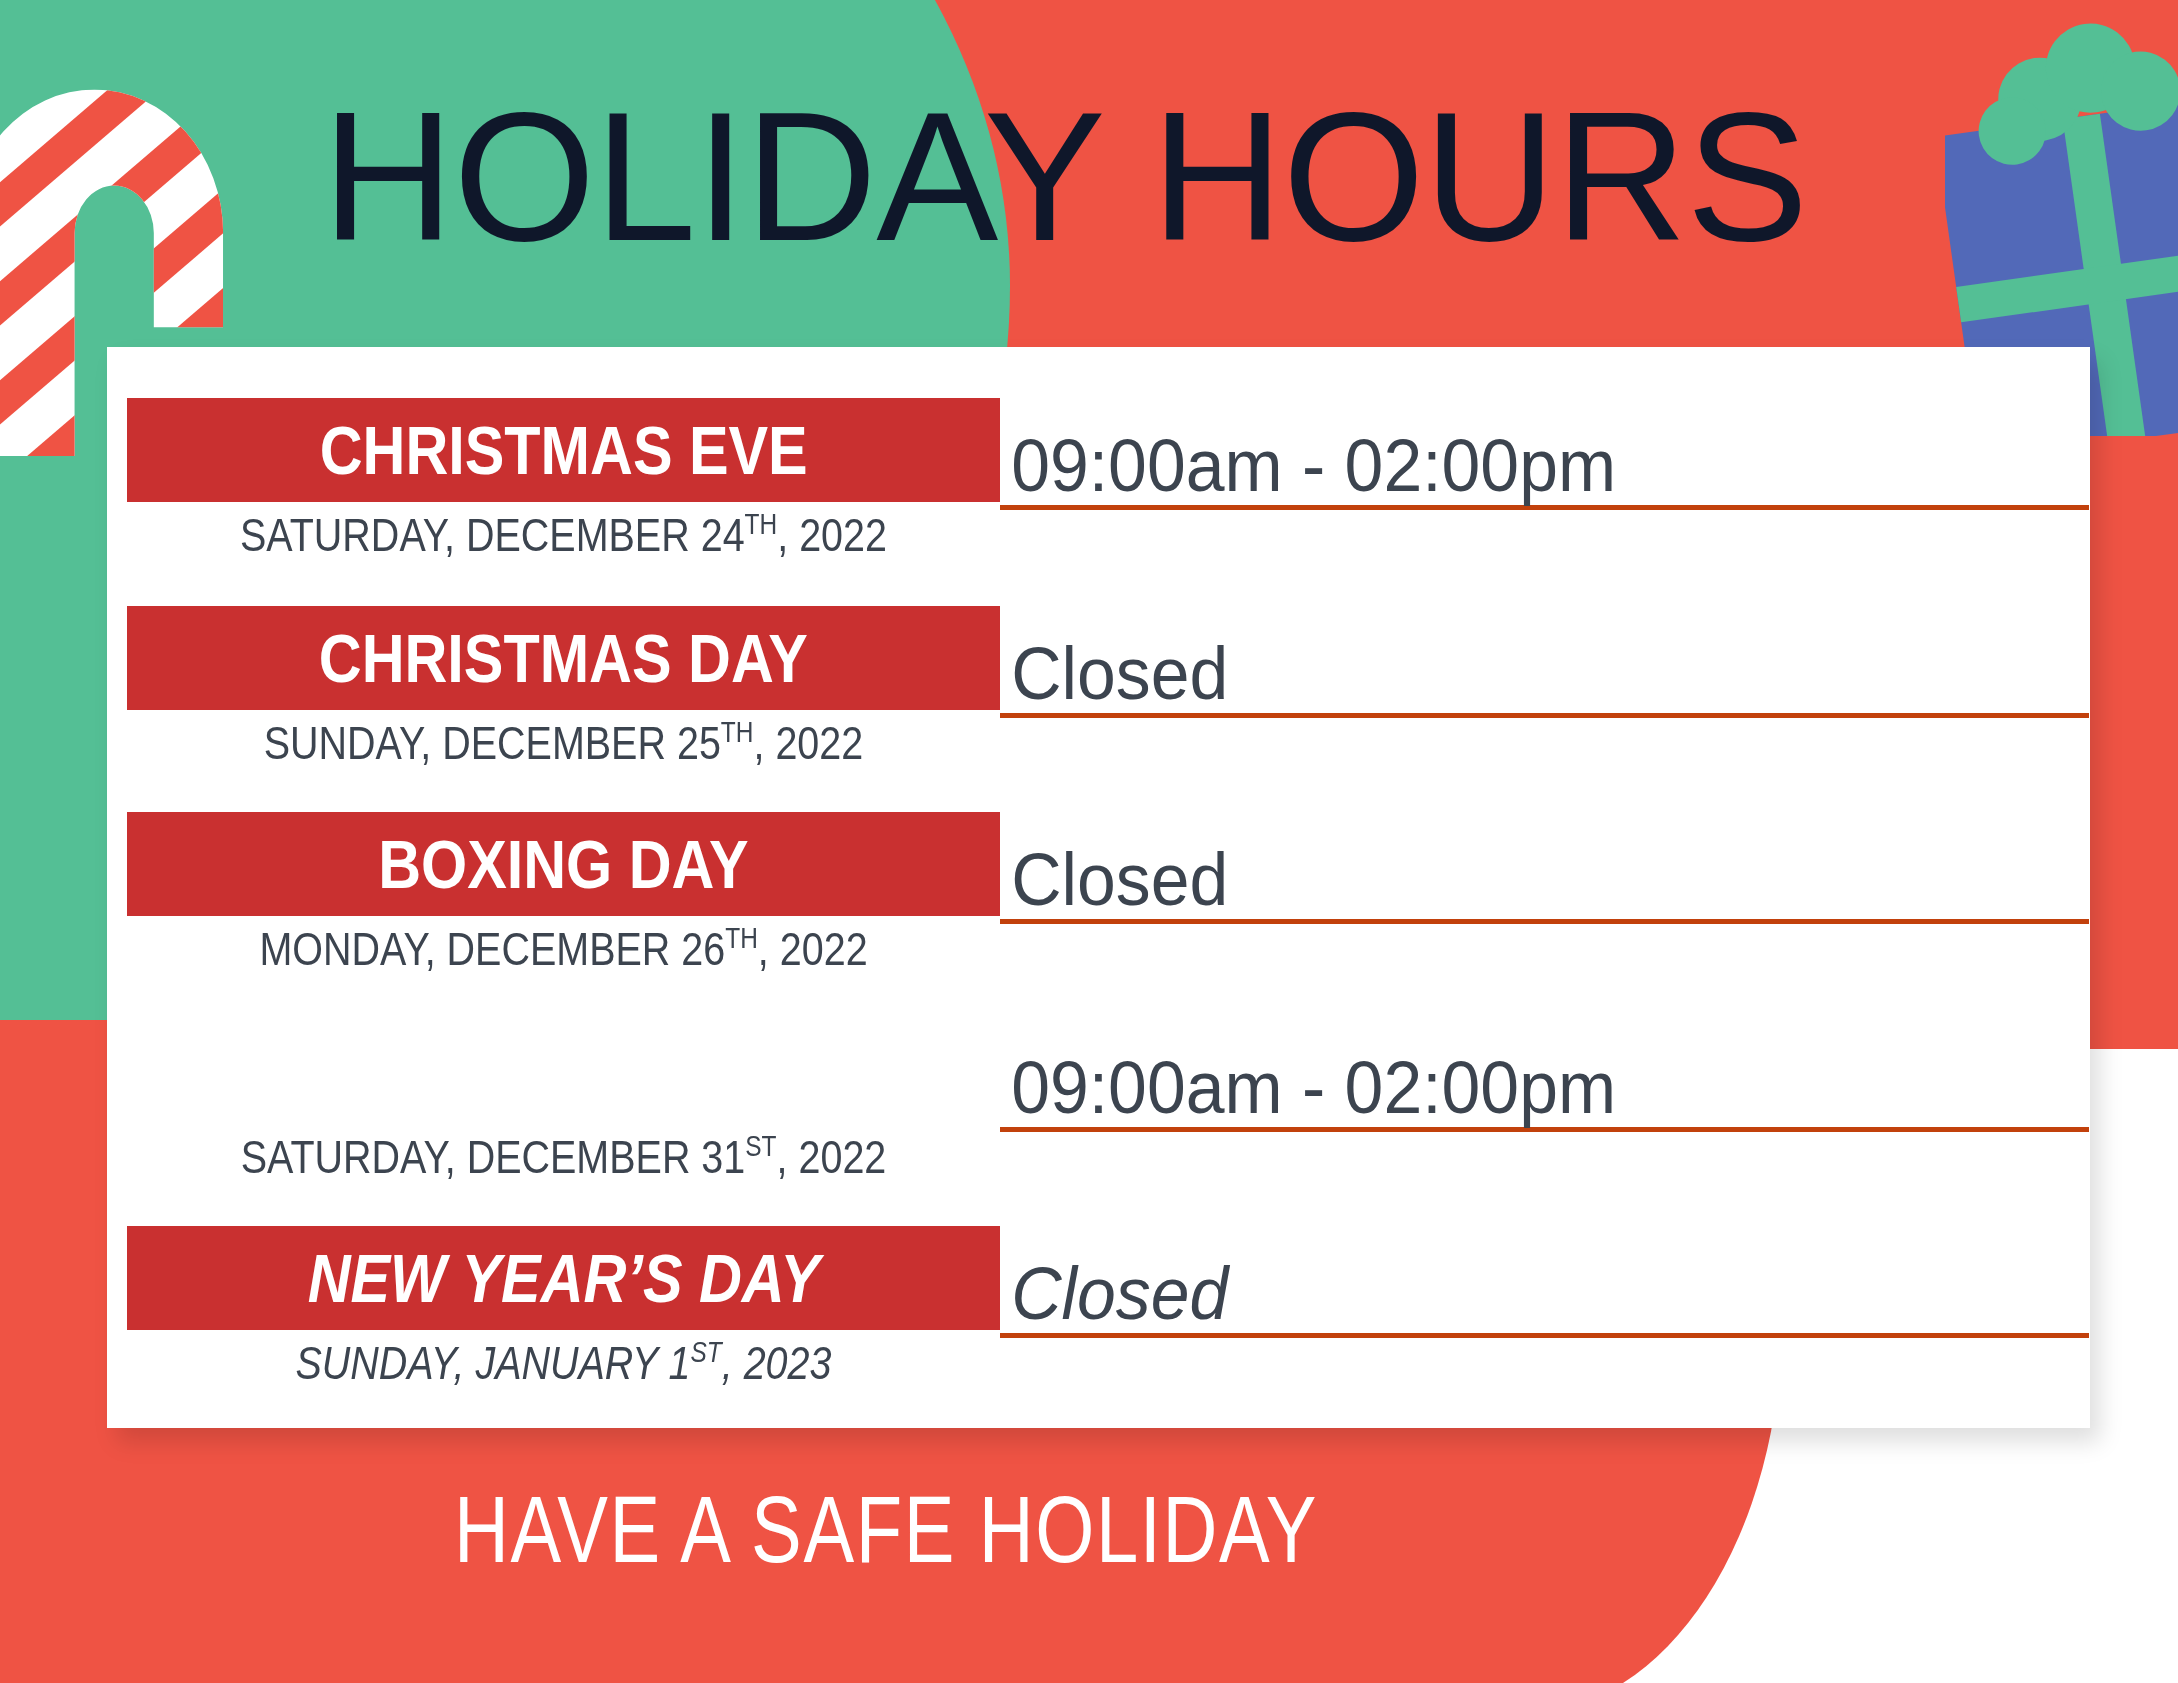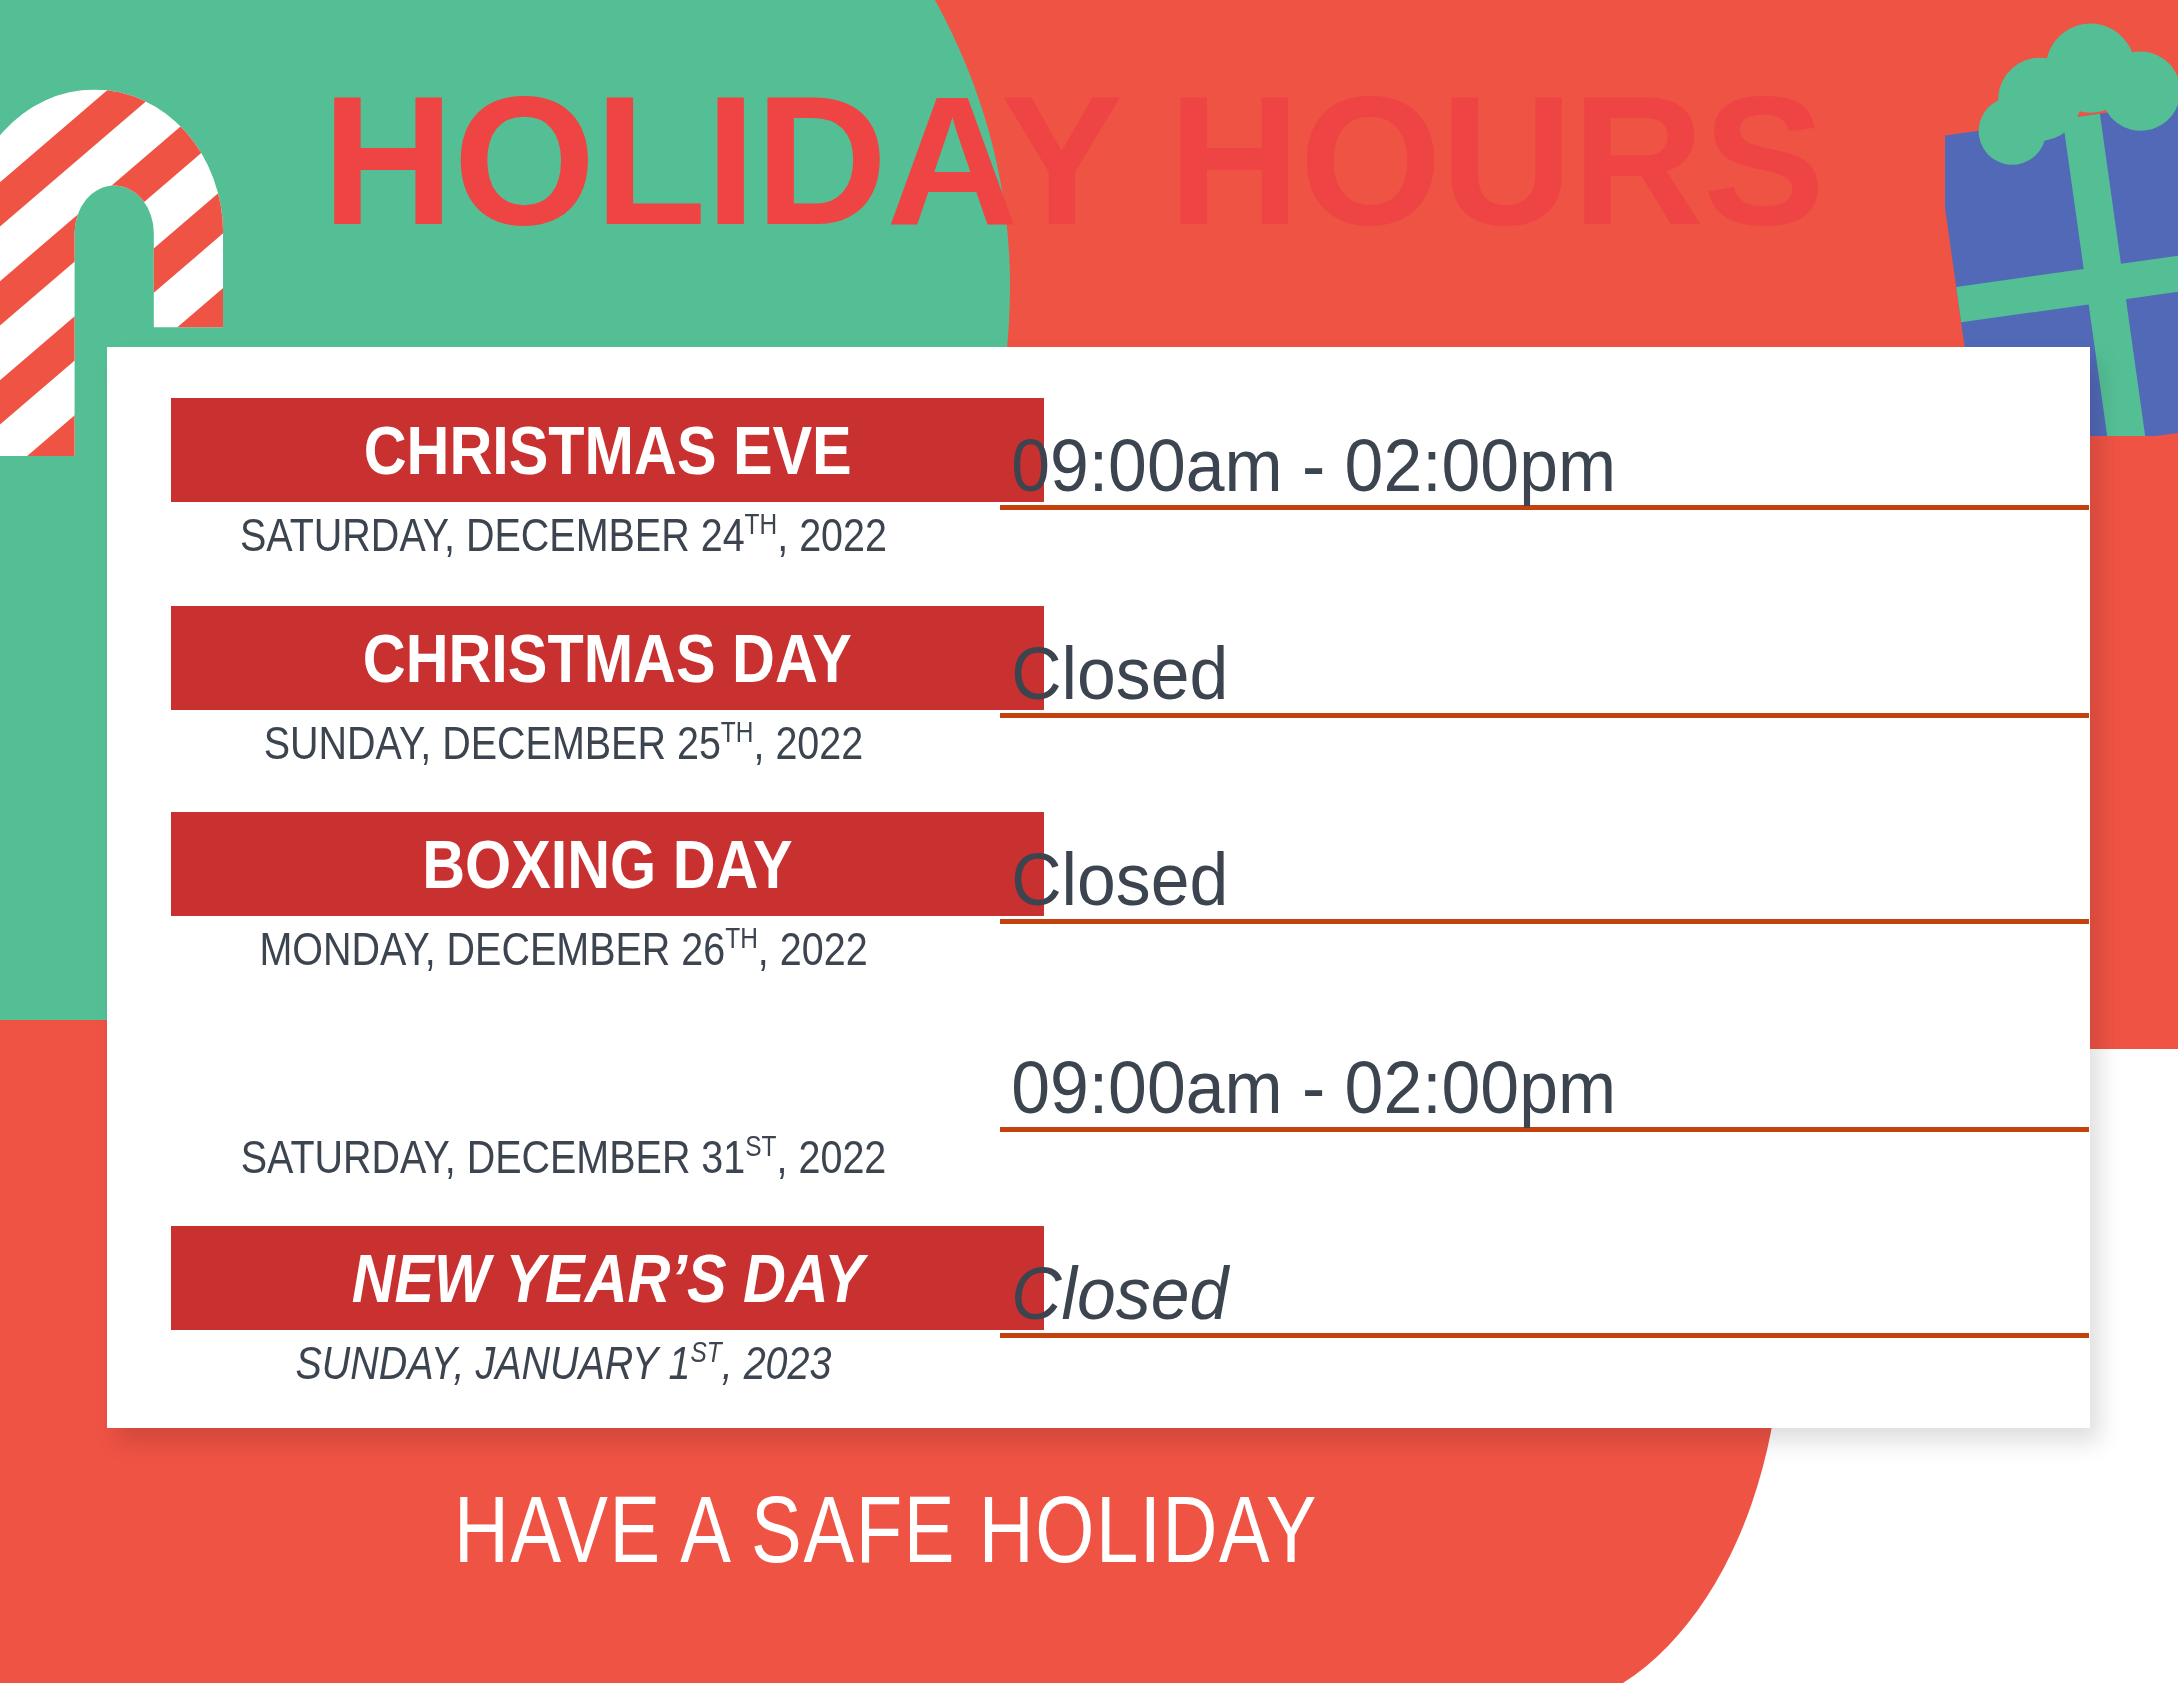--- a/index.html
+++ b/index.html
@@ -55,27 +55,27 @@
   
   .gift {
     position: absolute;
     left: 1945px; top: 20px;
     width: 327px; height: 416px;
   }
 
   
   .title {
     position: absolute;
-    left: 322px; top: 69px;
+    left: 322px; top: 85px;
     width: 1584px;
     font-size: 183px;
     line-height: 1;
-    font-weight: 700;
+    font-weight: 400;
     letter-spacing: -1px;
-    color: #ef4444;
+    color: #0f172a;
     white-space: nowrap;
     font-family: "Liberation Sans", sans-serif;
   }
 
   
   .card {
     position: absolute;
     left: 107px; top: 347px;
     width: 1983px; height: 1081px;
     background: #ffffff;
@@ -102,21 +102,20 @@
 
   .label-bar {
     position: absolute;
     left: 20px; top: 0;
     width: 873px;
     height: 104px;
     background: #C93030;
     display: flex;
     align-items: center;
     justify-content: center;
-    margin-left: 44px;
   }
   .label-bar-text {
     color: #ffffff;
     font-size: 69px;
     font-weight: 700;
     letter-spacing: 0px;
     white-space: nowrap;
     transform: scaleX(0.86);
     transform-origin: center;
     font-family: "Liberation Sans", sans-serif;

